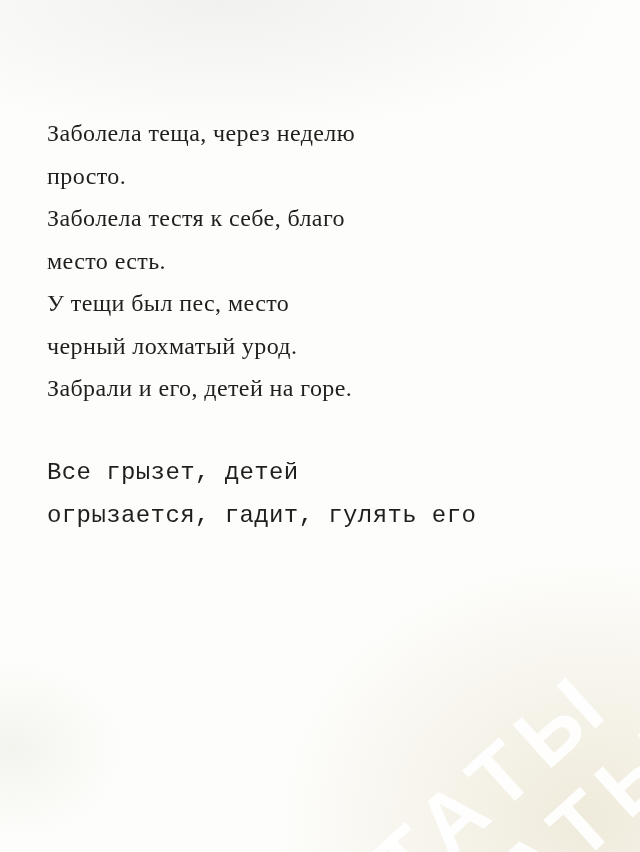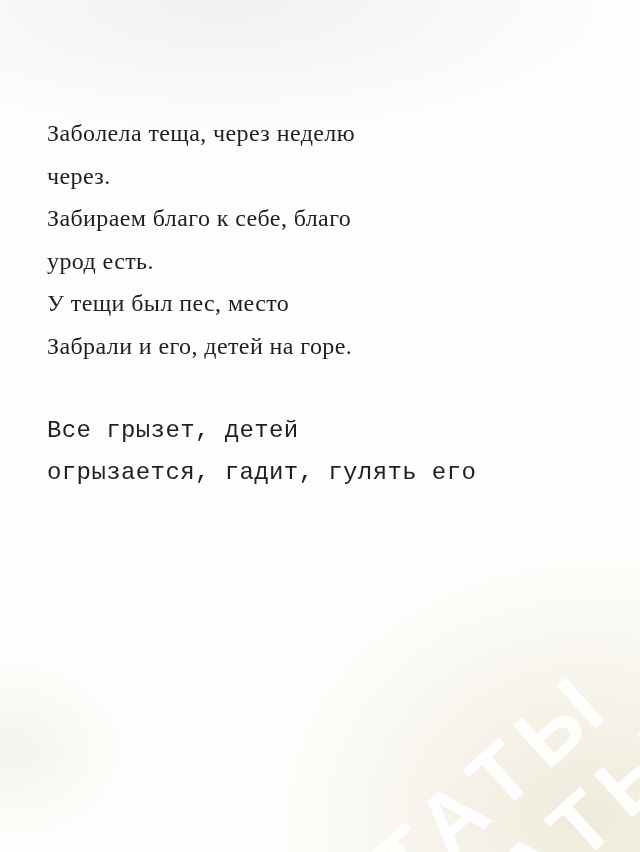--- a/index.html
+++ b/index.html
@@ -74,24 +74,25 @@
 
   <div class="watermark">
     <span>ЦИТАТЫ</span>
     <span>ЦИТАТЫ</span>
   </div>
 
   <div class="text-block">
 
     <p class="para">
       <span class="line">Заболела теща, через неделю</span>
-      <span class="line">через.</span>
-      <span class="line">Забираем благо к себе, благо</span>
-      <span class="line">урод есть.</span>
+      <span class="line">просто.</span>
+      <span class="line">Заболела тестя к себе, благо</span>
+      <span class="line">место есть.</span>
       <span class="line">У тещи был пес, место</span>
+      <span class="line">черный лохматый урод.</span>
       <span class="line">Забрали и его, детей на горе.</span>
     </p>
 
     <p class="para">
       <span class="line">Все грызет, детей</span>
       <span class="line">огрызается, гадит, гулять его</span>
     </p>
 
   </div>
 </div>

